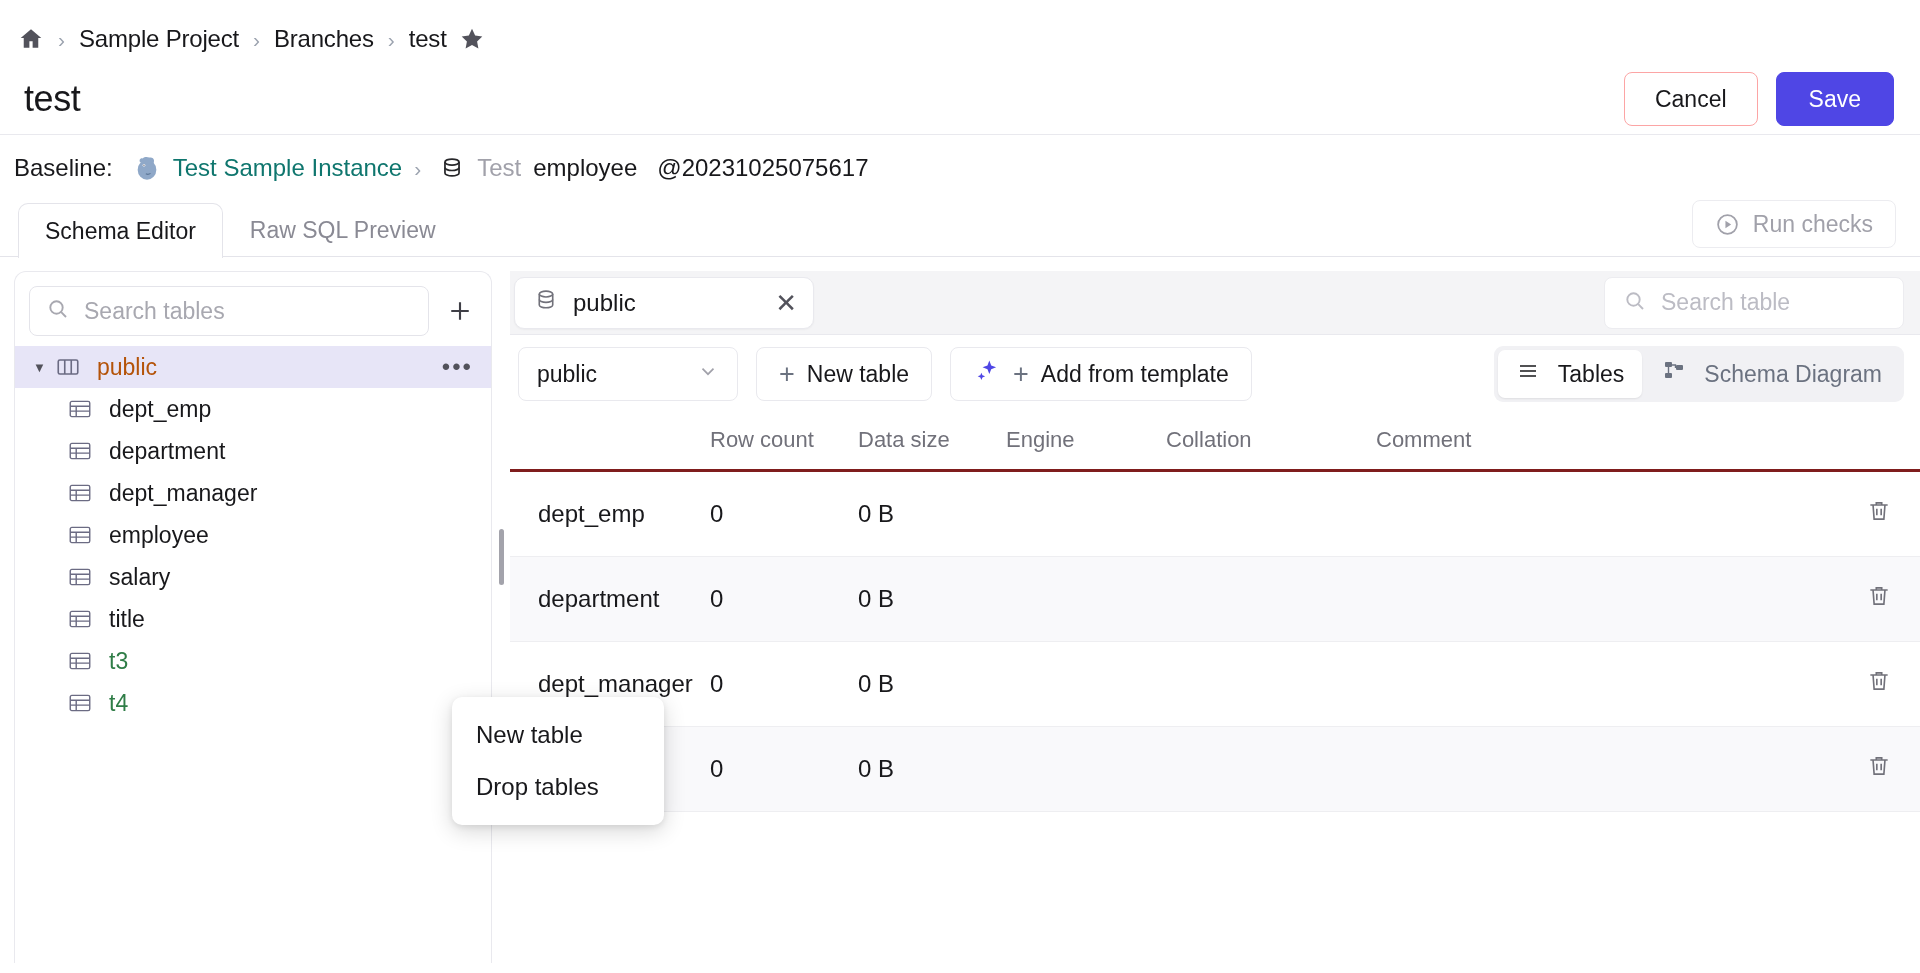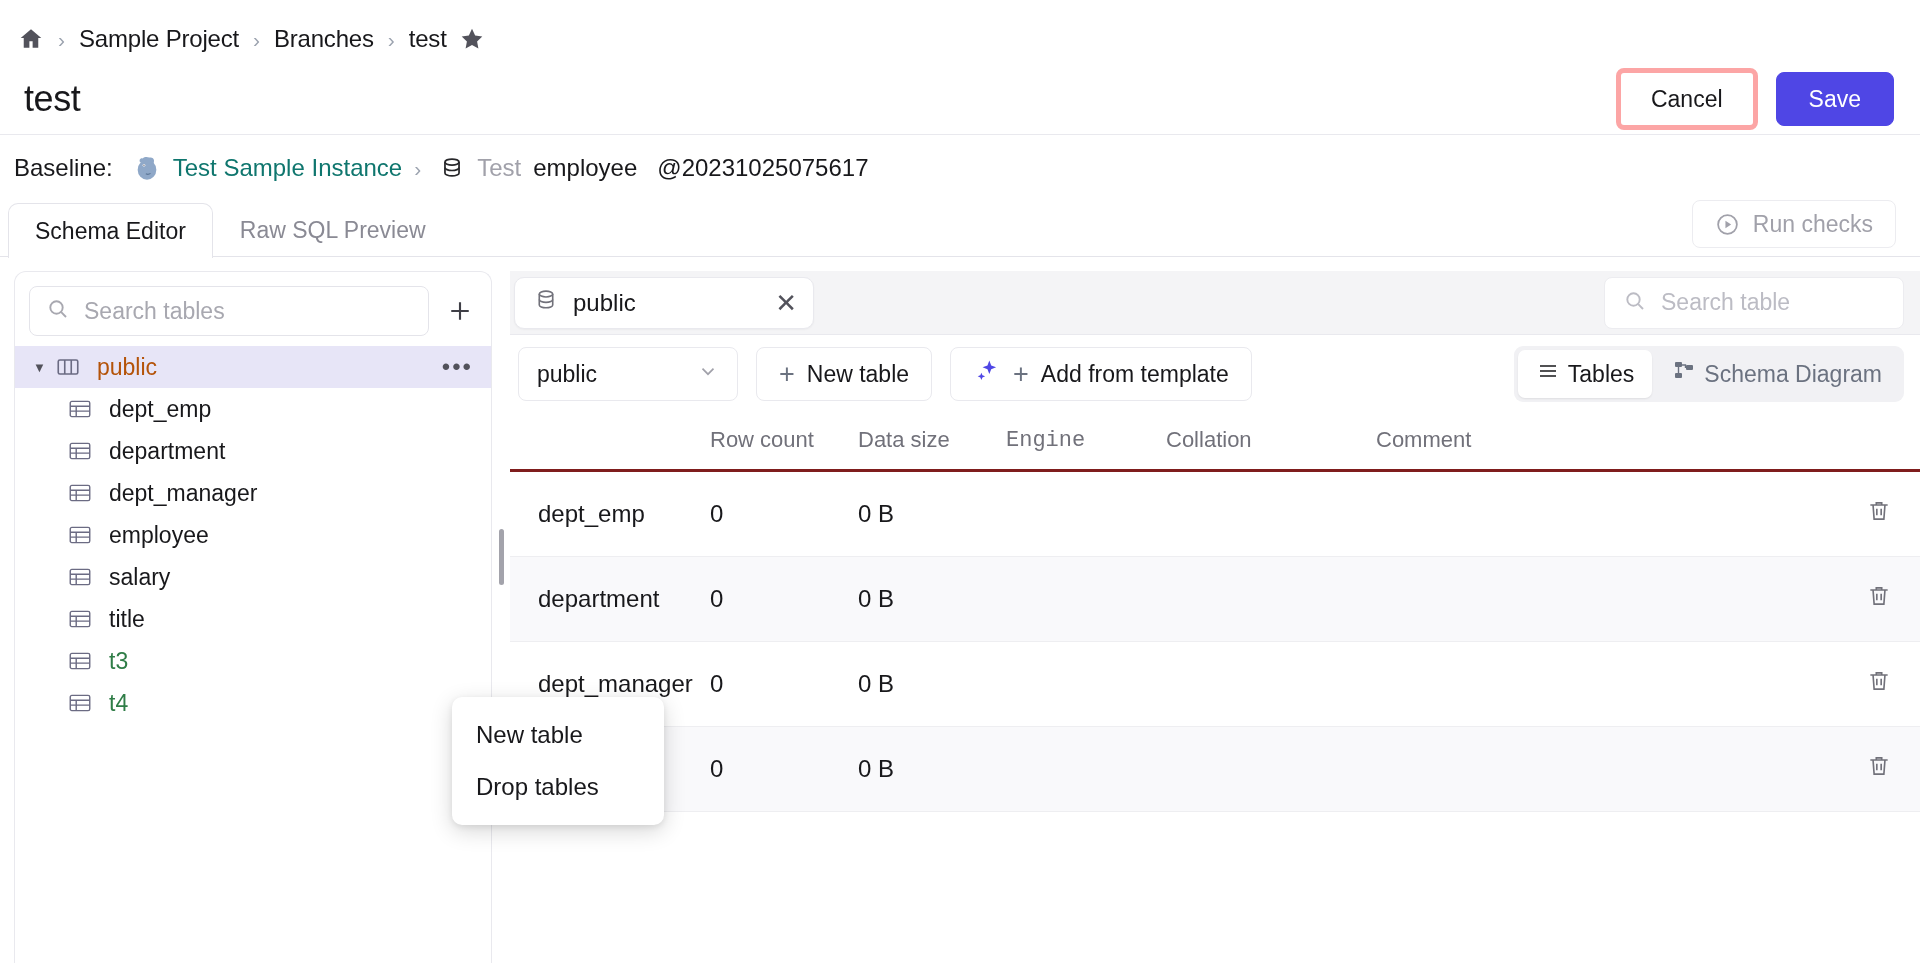--- a/index.html
+++ b/index.html
@@ -32,22 +32,22 @@
   .title-actions { display: flex; align-items: center; gap: 18px; }
   .btn {
     font-family: "Liberation Sans", sans-serif;
     font-size: 23px;
     border-radius: 8px;
     cursor: pointer;
     display: inline-flex; align-items: center; justify-content: center;
   }
   .btn-cancel {
     background: #ffffff; color: #18181b;
-    border: 5px solid #fca5a5;
-    padding: 0 30px; height: 62px;
+    border: 1px solid #fca5a5;
+    padding: 0 30px; height: 54px;
   }
   .btn-save {
     background: #4f46e5; color: #ffffff;
     border: 1px solid #4f46e5;
     padding: 0 32px; height: 54px;
   }
 
   .hr { height: 1px; background: #e9e9ee; width: 100%; }
 
   
@@ -63,21 +63,21 @@
   .db-icon { width: 26px; height: 26px; display: block; margin-left: 6px; }
   .baseline-db-prefix { color: #a1a1aa; }
   .baseline-db-name { color: #18181b; }
   .baseline-ts { color: #18181b; margin-left: 8px; }
 
   
   .tabs-bar {
     position: relative;
     display: flex; align-items: flex-end;
     height: 56px;
-    padding-left: 8px;
+    padding-left: 18px;
   }
   .tabs-underline {
     position: absolute; left: 0; right: 0; bottom: 0;
     height: 1px; background: #e4e4ea;
   }
   .tab {
     position: relative; z-index: 2;
     font-size: 23px;
     padding: 0 26px;
     height: 54px;
@@ -237,21 +237,21 @@
     background: #fff; height: 54px; padding: 0 22px;
     font-size: 23px; cursor: pointer; color: #18181b;
   }
   .tb-plus { color: #6b7280; font-size: 27px; font-weight: 300; line-height: 1; }
   .seg {
     margin-left: auto;
     display: inline-flex; align-items: center;
     background: #f1f1f4; border-radius: 9px; padding: 4px; gap: 2px;
   }
   .seg-item {
-    display: inline-flex; align-items: center; gap: 8px;
+    display: inline-flex; align-items: center; gap: 18px;
     height: 48px; padding: 0 18px; border-radius: 7px;
     font-size: 23px; color: #6b7280; cursor: pointer;
   }
   .seg-item.active { background: #ffffff; color: #18181b; box-shadow: 0 1px 2px rgba(0,0,0,0.08); }
 
   
   .tbl-wrap { flex: 1; overflow: hidden; }
   .tbl { width: 100%; border-collapse: collapse; table-layout: fixed; }
   .tbl thead th {
     text-align: left;
@@ -262,21 +262,21 @@
   }
   .tbl tbody td {
     font-size: 24px; color: #18181b;
     padding: 26px 0; height: 85px;
     border-bottom: 1px solid #eeeef1;
   }
   .tbl tbody tr:nth-child(even) { background: #f9f9fb; }
   .col-name { width: 200px; padding-left: 28px !important; }
   .col-rows { width: 148px; }
   .col-size { width: 148px; }
-  .col-engine { width: 160px; font-family: Liberation Mono, monospace; }
+  .col-engine { width: 160px; }
   .col-collation { width: 210px; }
   .col-comment { width: auto; }
   .col-actions { width: 80px; text-align: right; padding-right: 28px !important; }
   .trash { cursor: pointer; display: inline-block; }
 
   
   .ctx-menu {
     position: absolute;
     left: 452px; top: 440px;
     width: 212px;

